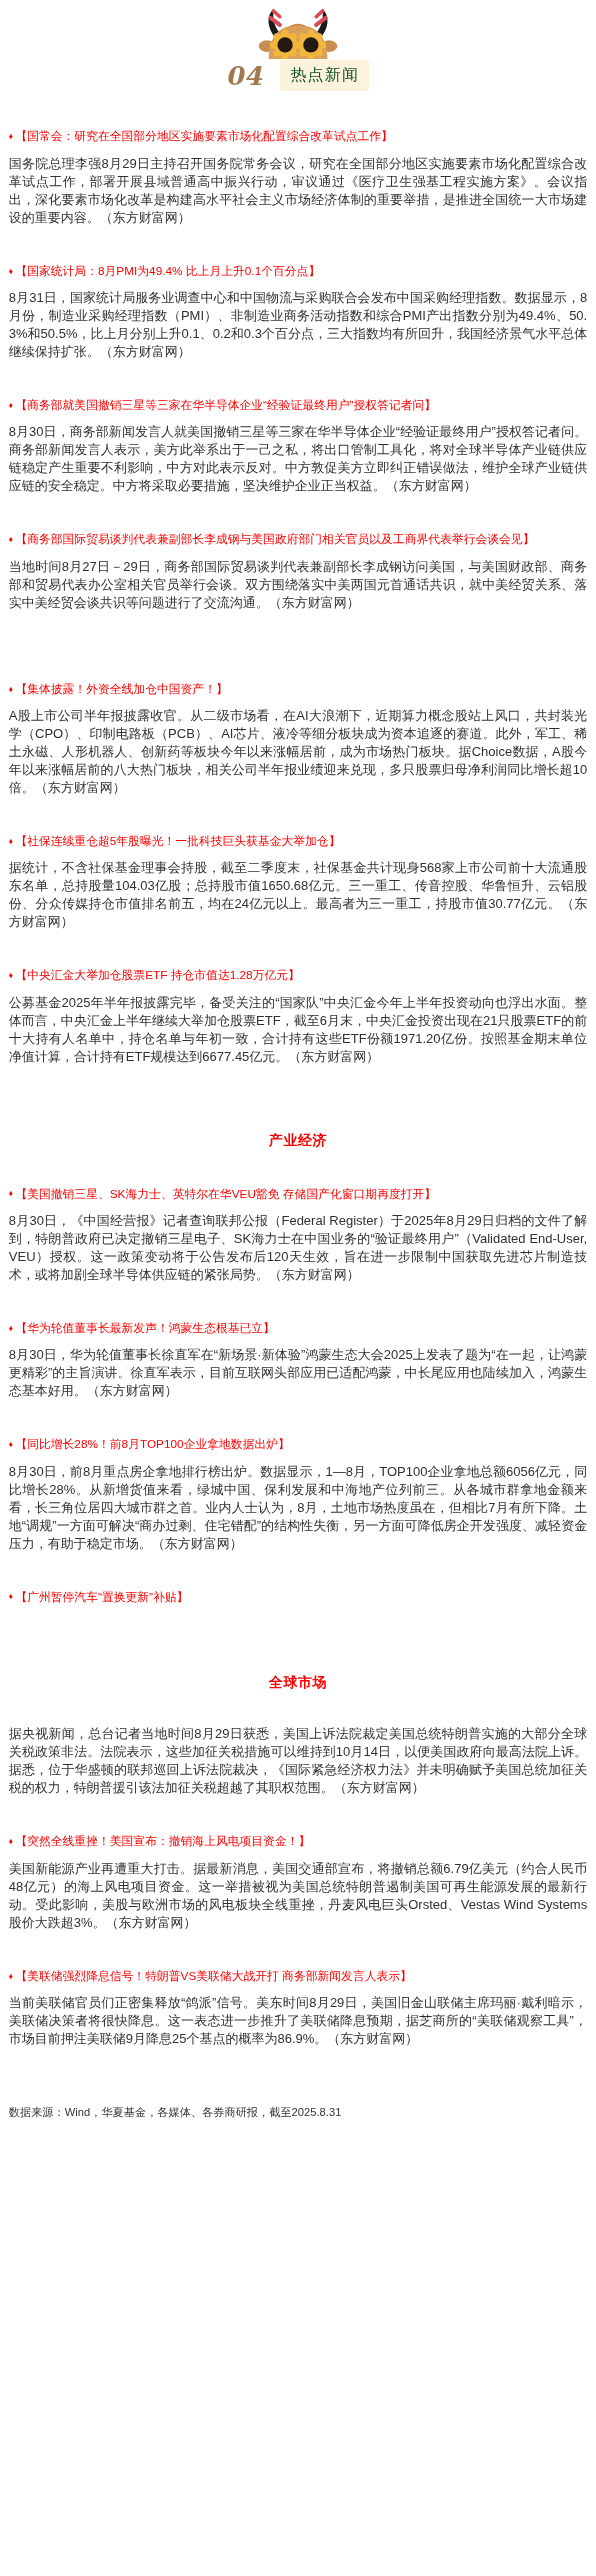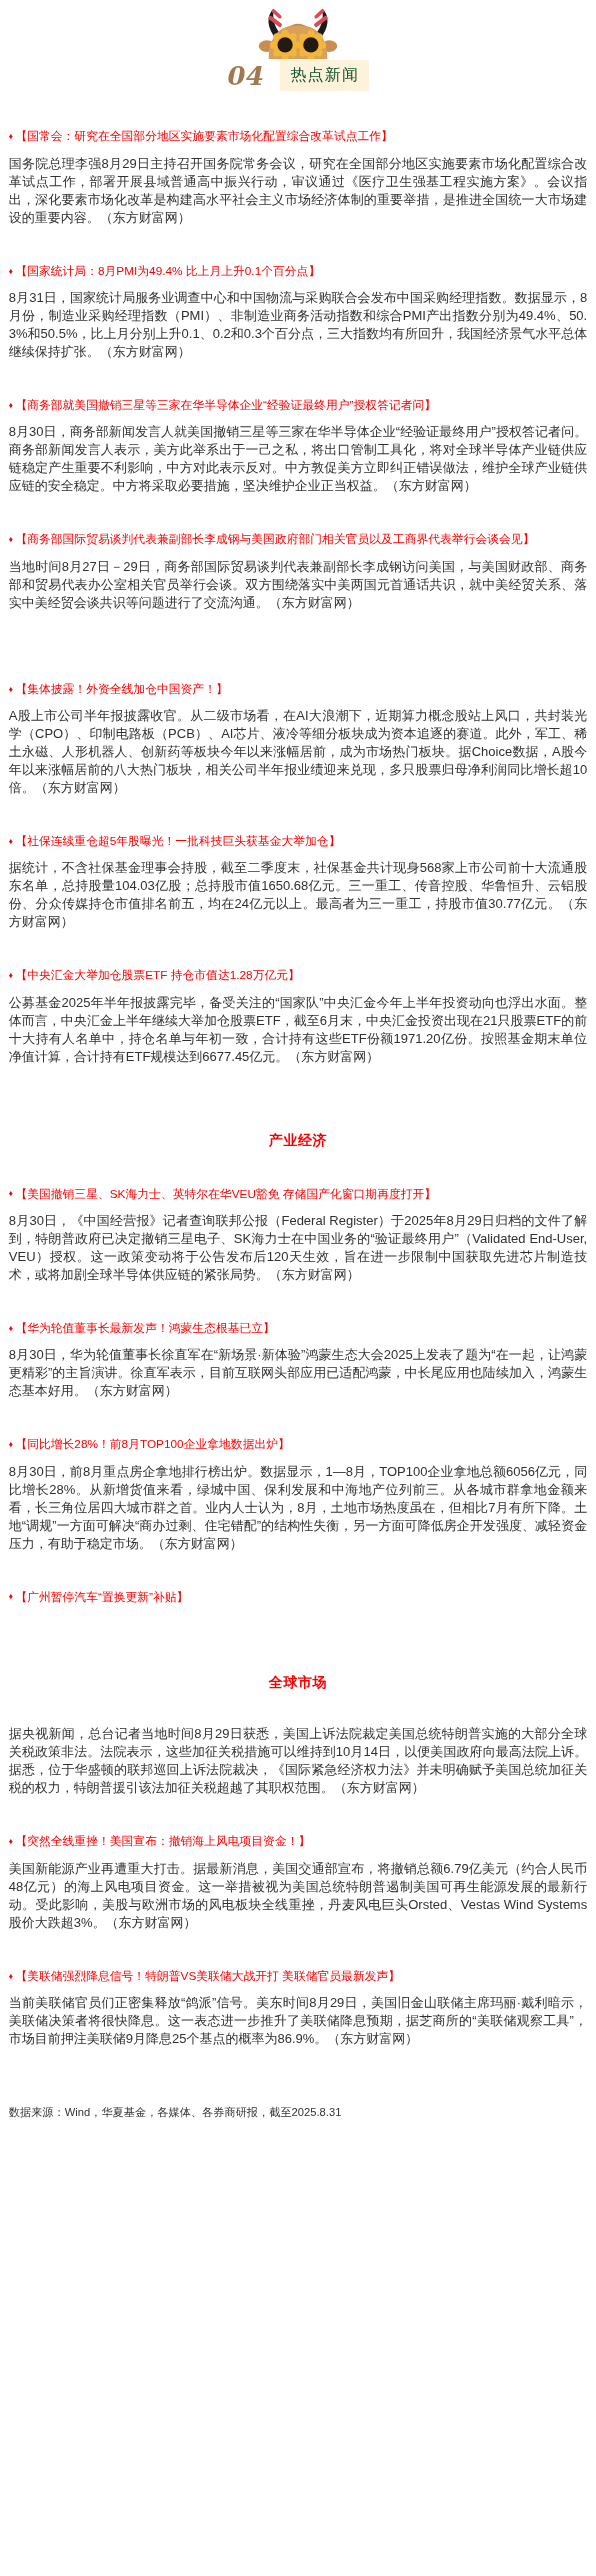--- a/index.html
+++ b/index.html
@@ -175,21 +175,21 @@
   <article class="news-item">
     <p class="item-body">据央视新闻，总台记者当地时间8月29日获悉，美国上诉法院裁定美国总统特朗普实施的大部分全球关税政策非法。法院表示，这些加征关税措施可以维持到10月14日，以便美国政府向最高法院上诉。据悉，位于华盛顿的联邦巡回上诉法院裁决，《国际紧急经济权力法》并未明确赋予美国总统加征关税的权力，特朗普援引该法加征关税超越了其职权范围。（东方财富网）</p>
   </article>
 
   <article class="news-item">
     <h3 class="item-heading"><span class="diamond">♦</span><span class="heading-text">【突然全线重挫！美国宣布：撤销海上风电项目资金！】</span></h3>
     <p class="item-body">美国新能源产业再遭重大打击。据最新消息，美国交通部宣布，将撤销总额6.79亿美元（约合人民币48亿元）的海上风电项目资金。这一举措被视为美国总统特朗普遏制美国可再生能源发展的最新行动。受此影响，美股与欧洲市场的风电板块全线重挫，丹麦风电巨头Orsted、Vestas Wind Systems股价大跌超3%。（东方财富网）</p>
   </article>
 
   <article class="news-item">
-    <h3 class="item-heading"><span class="diamond">♦</span><span class="heading-text">【美联储强烈降息信号！特朗普VS美联储大战开打 美联储官员最新发声】</span></h3>
+    <h3 class="item-heading"><span class="diamond">♦</span><span class="heading-text">【美联储强烈降息信号！特朗普VS美联储大战开打 商务部新闻发言人表示】</span></h3>
     <p class="item-body">当前美联储官员们正密集释放“鸽派”信号。美东时间8月29日，美国旧金山联储主席玛丽·戴利暗示，美联储决策者将很快降息。这一表态进一步推升了美联储降息预期，据芝商所的“美联储观察工具”，市场目前押注美联储9月降息25个基点的概率为86.9%。（东方财富网）</p>
   </article>
 </div>
   </section>
 </main>
 
   <div class="source-line">数据来源：Wind，华夏基金，各媒体、各券商研报，截至2025.8.31</div>
 
 </div>
 

